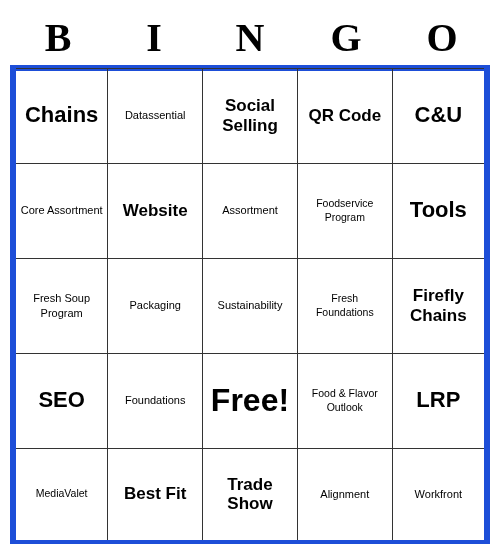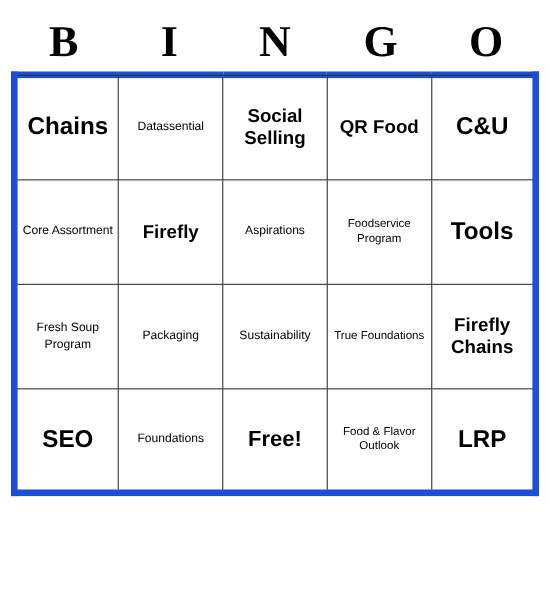--- a/index.html
+++ b/index.html
@@ -78,21 +78,21 @@
       font-size: 11px;
       line-height: 1.3;
     }
 
     .cell-xsmall {
       font-size: 10.5px;
       line-height: 1.3;
     }
 
     .free-cell {
-      font-size: 20px;
+      font-size: 32px;
       font-weight: bold;
     }
   </style>
 </head>
 <body>
 
 <div class="bingo-container">
   <div class="bingo-header">
   <div class="bingo-header-cell">B</div>
       <div class="bingo-header-cell">I</div>
@@ -117,43 +117,43 @@
               <span class="cell-small">Datassential</span>
             </div>
           </td>
           <td>
             <div class="cell-text">
               <span class="cell-medium">Social Selling</span>
             </div>
           </td>
           <td>
             <div class="cell-text">
-              <span class="cell-medium">QR Food</span>
+              <span class="cell-medium">QR Code</span>
             </div>
           </td>
           <td>
             <div class="cell-text">
               <span class="cell-large">C&amp;U</span>
             </div>
           </td>
         </tr>
         <tr>
           <td>
             <div class="cell-text">
               <span class="cell-small">Core Assortment</span>
             </div>
           </td>
           <td>
             <div class="cell-text">
-              <span class="cell-medium">Firefly</span>
-            </div>
-          </td>
-          <td>
-            <div class="cell-text">
-              <span class="cell-small">Aspirations</span>
+              <span class="cell-medium">Website</span>
+            </div>
+          </td>
+          <td>
+            <div class="cell-text">
+              <span class="cell-small">Assortment</span>
             </div>
           </td>
           <td>
             <div class="cell-text">
               <span class="cell-xsmall">Foodservice Program</span>
             </div>
           </td>
           <td>
             <div class="cell-text">
               <span class="cell-large">Tools</span>
@@ -171,21 +171,21 @@
               <span class="cell-small">Packaging</span>
             </div>
           </td>
           <td>
             <div class="cell-text">
               <span class="cell-small">Sustainability</span>
             </div>
           </td>
           <td>
             <div class="cell-text">
-              <span class="cell-xsmall">True Foundations</span>
+              <span class="cell-xsmall">Fresh Foundations</span>
             </div>
           </td>
           <td>
             <div class="cell-text">
               <span class="cell-medium">Firefly Chains</span>
             </div>
           </td>
         </tr>
         <tr>
           <td>
@@ -204,18 +204,45 @@
             </div>
           </td>
           <td>
             <div class="cell-text">
               <span class="cell-xsmall">Food &amp; Flavor Outlook</span>
             </div>
           </td>
           <td>
             <div class="cell-text">
               <span class="cell-large">LRP</span>
+            </div>
+          </td>
+        </tr>
+        <tr>
+          <td>
+            <div class="cell-text">
+              <span class="cell-xsmall">MediaValet</span>
+            </div>
+          </td>
+          <td>
+            <div class="cell-text">
+              <span class="cell-medium">Best Fit</span>
+            </div>
+          </td>
+          <td>
+            <div class="cell-text">
+              <span class="cell-medium">Trade Show</span>
+            </div>
+          </td>
+          <td>
+            <div class="cell-text">
+              <span class="cell-small">Alignment</span>
+            </div>
+          </td>
+          <td>
+            <div class="cell-text">
+              <span class="cell-small">Workfront</span>
             </div>
           </td>
         </tr>
       </tbody>
   </table>
 </div>
 
 </body></html>

